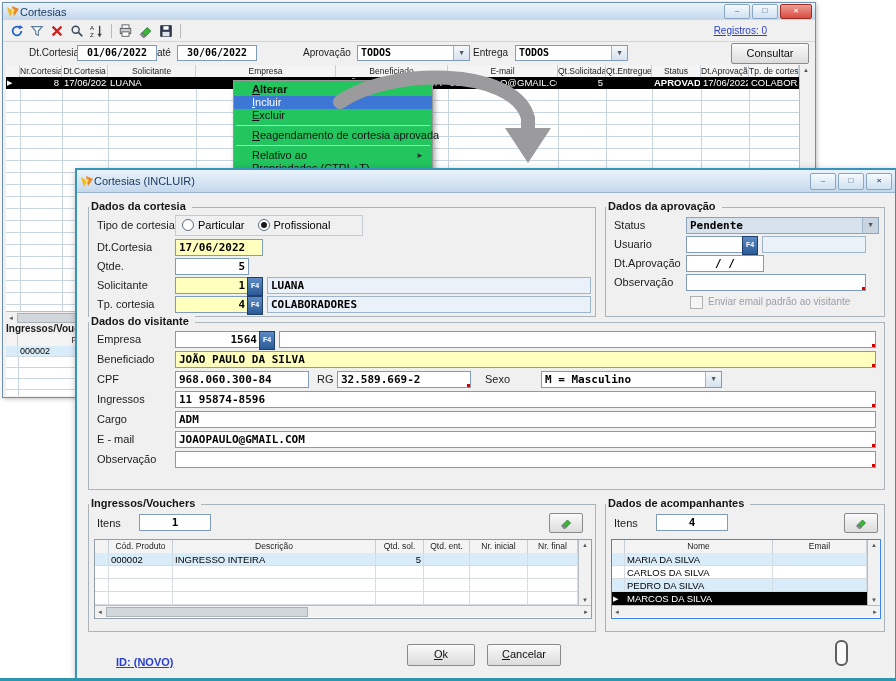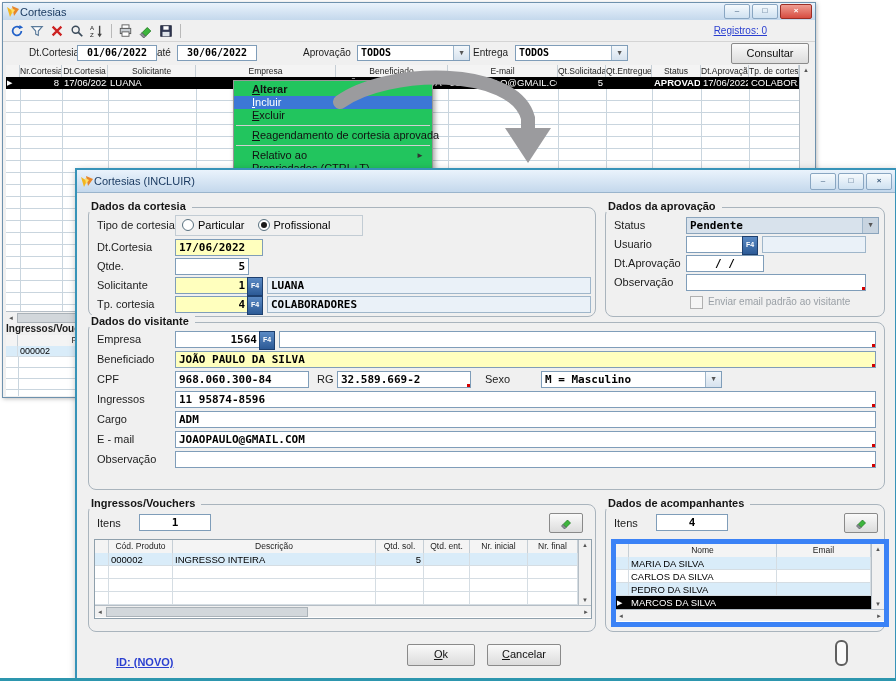--- a/index.html
+++ b/index.html
@@ -37,21 +37,21 @@
       text-align:center;line-height:16px;}
   .combo-arrow{position:absolute;right:0;top:0;bottom:0;width:15px;
       background:linear-gradient(#f4f8fb,#d6e2ee);border-left:1px solid #9fb6ca;
       color:#555;font-size:7px;line-height:14px;text-align:center;font-family:"DejaVu Sans Mono",monospace;}
   .disabled-combo{background:#d8e2ec;border-color:#8aa4bc;}
   
   .btn{position:absolute;border:1px solid #8a8a8a;background:linear-gradient(#fafafa,#dcdcdc);
        font-size:11px;text-align:center;color:#111;border-radius:2px;}
   .uline::first-letter{text-decoration:underline;}
   
-  .group{position:absolute;border:1px solid #a9b4bd;border-radius:8px;}
+  .group{position:absolute;border:1px solid #a9b4bd;border-radius:0;}
   .gtitle{position:absolute;left:0;top:-8px;background:#f0f0f0;padding:0 6px 0 2px;
           font-weight:bold;font-size:11px;color:#151515;white-space:nowrap;}
   
   .ctx-menu{position:absolute;left:233px;top:80px;width:198px;background:#22c55e;border:1px solid #979797;
             box-shadow:2px 2px 5px rgba(0,0,0,.35);z-index:40;padding:2px 0;font-size:11px;}
   .mi{height:13px;line-height:13px;padding:0 8px 0 18px;color:#111;white-space:nowrap;}
   .mi.bold{font-weight:bold;}
   .mi.sel{background:#3c77d6;color:#fff;}
   .msep{height:1px;background:#d0d0d0;margin:3px 2px;}
   .subarrow{float:right;font-size:8px;color:#333;}
@@ -412,21 +412,21 @@
     <div class="group" style="left:528px;top:334px;width:278px;height:126px;">
       <div class="gtitle">Dados de acompanhantes</div>
       <div class="lbl" style="left:8px;top:12px;">Itens</div>
       <div class="field center" style="left:50px;top:9px;width:64px;">4</div>
       <div class="clearbtn" style="left:238px;top:8px;">
         <svg width="14" height="12" viewBox="0 0 16 16">
             <polygon points="4,10 10,4 14,8 8,14" fill="#3db53d" stroke="#1d7a1d"></polygon>
             <polygon points="2,12 4,10 8,14 6,16" fill="#8a8f94" stroke="#5a5f64"></polygon>
           </svg>
       </div>
-      <div style="position:absolute;left:5px;top:34px;width:268px;height:78px;border:5px solid #3b82f6;background:#fff;">
+      <div style="position:absolute;left:5px;top:34px;width:268px;height:78px;border:1px solid #3b82f6;background:#fff;">
         <div class="ghead" style="left:0;top:0;width:255px;height:13px;line-height:13px;grid-template-columns:13px 148px 94px;">
           <div></div>
           <div>Nome</div>
           <div>Email</div>
         </div>
         <div class="grow ltblue" style="left:0;top:13px;width:255px;height:13px;line-height:13px;grid-template-columns:13px 148px 94px;">
           <div></div>
             <div>MARIA DA SILVA</div>
             <div></div>
         </div>

